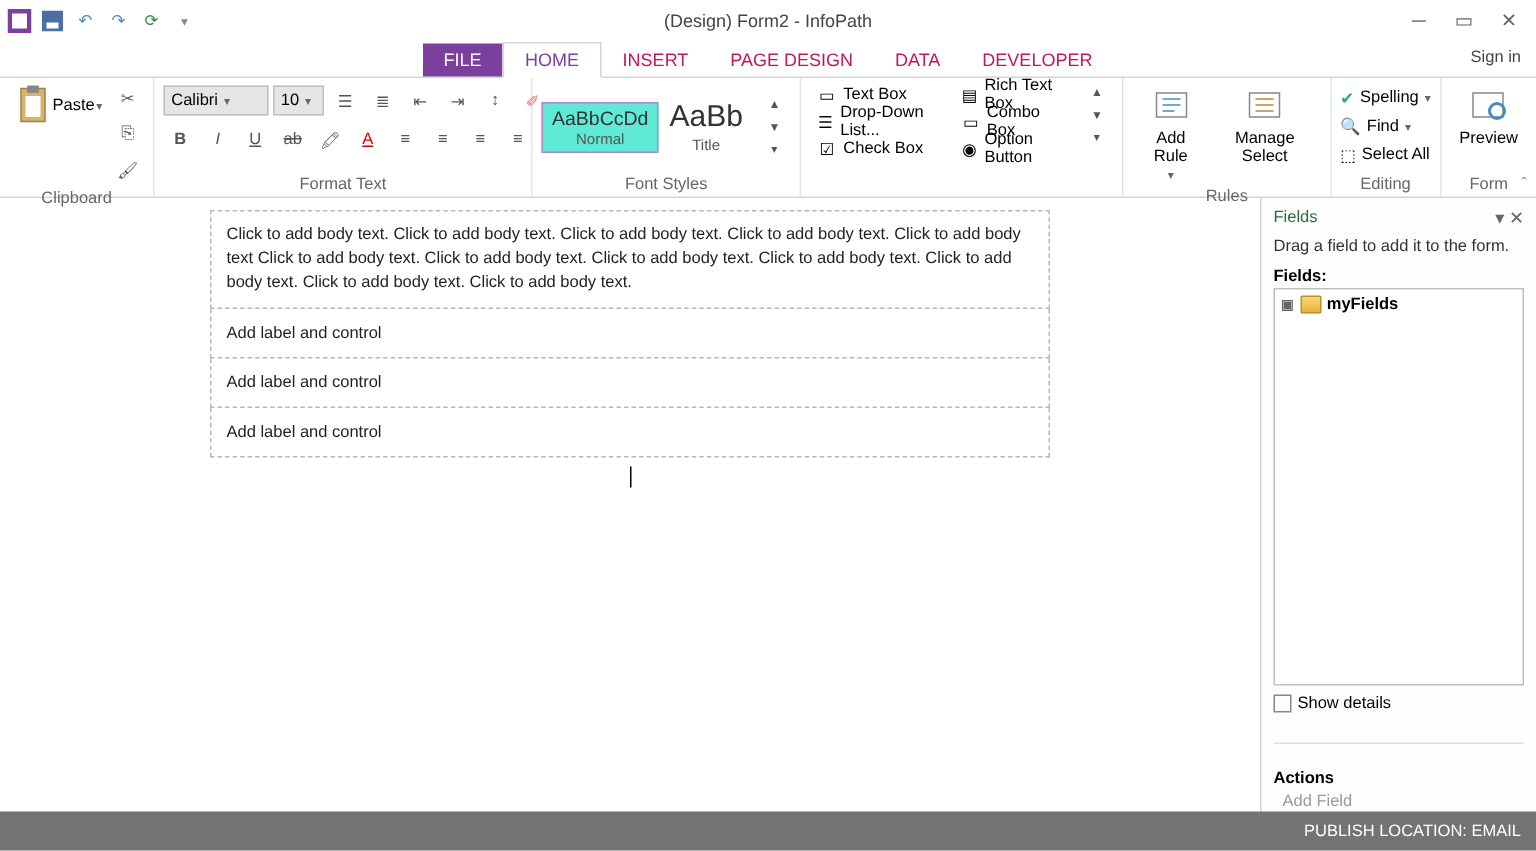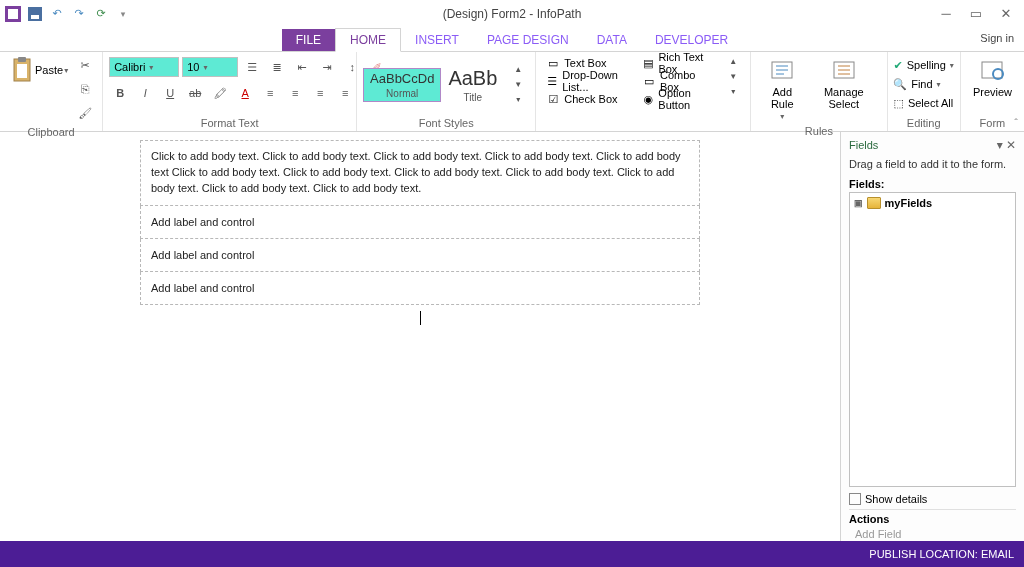--- a/index.html
+++ b/index.html
@@ -4,32 +4,32 @@
 <style>
 *{box-sizing:border-box;margin:0;padding:0;font-family:"Segoe UI",Tahoma,sans-serif;font-size:11px;}
 body{background:#fff;width:1024px;height:567px;overflow:hidden;position:relative;}
 .titlebar{height:28px;background:#fff;border-bottom:1px solid #fff;display:flex;align-items:center;position:relative;}
 .tb-left{display:flex;align-items:center;gap:4px;padding-left:4px;}
 .tb-icon{width:18px;height:18px;display:flex;align-items:center;justify-content:center;}
 .tb-title{position:absolute;left:0;right:0;text-align:center;color:#444;font-size:12px;pointer-events:none;}
 .tb-right{position:absolute;right:4px;display:flex;gap:2px;}
 .win-btn{width:28px;height:20px;display:flex;align-items:center;justify-content:center;color:#666;font-size:13px;}
 .tabs{height:24px;display:flex;align-items:flex-end;border-bottom:1px solid #d4d4d4;position:relative;justify-content:center;}
-.tab{padding:4px 14px;color:#8b5cf6;font-size:12px;cursor:pointer;}
+.tab{padding:4px 14px;color:#be185d;font-size:12px;cursor:pointer;}
 .tab.file{background:#7b3f9e;color:#fff;}
 .tab.active{border:1px solid #d4d4d4;border-bottom:1px solid #fff;margin-bottom:-1px;background:#fff;color:#7b3f9e;}
 .signin{position:absolute;right:10px;top:4px;color:#444;}
 .ribbon{height:80px;background:#fff;border-bottom:1px solid #d4d4d4;display:flex;}
 .rgroup{border-right:1px solid #e5e5e5;padding:2px 6px 0;display:flex;flex-direction:column;justify-content:space-between;}
 .rgroup-body{flex:1;display:flex;align-items:flex-start;}
 .rgroup-label{text-align:center;color:#666;font-size:11px;padding:2px 0;}
 .btn-stack{display:flex;flex-direction:row;align-items:center;gap:1px;padding:2px 4px;}
 .btn-row{display:flex;align-items:center;gap:3px;}
 .btn-sml{width:22px;height:22px;display:flex;align-items:center;justify-content:center;color:#555;}
-.combo{height:20px;border:1px solid #c0c0c0;background:#5eead4;display:flex;align-items:center;padding:0 4px;font-size:11px;}
+.combo{height:20px;border:1px solid #c0c0c0;background:#e5e5e5;display:flex;align-items:center;padding:0 4px;font-size:11px;}
 .combo .arr{margin-left:4px;color:#666;font-size:8px;}
 .style-box{border:1px solid transparent;padding:2px 6px;text-align:center;}
 .style-box.sel{border:1px solid #b088c8;background:#5eead4;}
 .style-prev{font-size:13px;color:#333;}
 .style-name{font-size:10px;color:#555;margin-top:2px;}
 .ctrl-row{display:flex;align-items:center;gap:4px;height:18px;padding:0 4px;}
 .ctrl-ico{width:14px;height:14px;display:inline-flex;align-items:center;justify-content:center;}
 .big-btn{display:flex;flex-direction:column;align-items:center;padding:2px 6px;gap:2px;}
 .big-btn .ico{width:28px;height:28px;display:flex;align-items:center;justify-content:center;}
 .ed-row{display:flex;align-items:center;gap:4px;height:18px;}
@@ -44,24 +44,24 @@
 .side{width:184px;border-left:1px solid #d4d4d4;display:flex;flex-direction:column;padding:4px 8px;background:#fdfdfd;}
 .side-hd{display:flex;align-items:center;justify-content:space-between;color:#2b6a3f;font-size:16px;padding:2px 0 6px;}
 .side-hd .x{color:#666;font-size:12px;cursor:pointer;}
 .side-hint{font-size:11px;color:#333;margin-bottom:8px;}
 .side-lbl{font-size:11px;font-weight:bold;margin-bottom:2px;}
 .tree{border:1px solid #c0c0c0;flex:1;min-height:240px;background:#fff;padding:4px;}
 .tree-item{display:flex;align-items:center;gap:4px;font-weight:bold;}
 .folder-ico{width:14px;height:12px;background:linear-gradient(#f7d774,#e6b43a);border:1px solid #b8902c;border-radius:1px;}
 .chk{display:flex;align-items:center;gap:4px;margin-top:6px;}
 .chk-box{width:12px;height:12px;border:1px solid #888;}
-.actions-hd{font-weight:bold;margin-top:4px;border-top:1px solid #e0e0e0;padding-top:3px;}
+.actions-hd{font-weight:bold;margin-top:20px;border-top:1px solid #e0e0e0;padding-top:17px;}
 .action-link{color:#999;padding:3px 6px;}
 .action-link.en{color:#2060c0;cursor:pointer;}
-.statusbar{position:absolute;bottom:0;left:0;right:0;height:20px;background:#4c1d95;color:#fff;display:flex;align-items:center;justify-content:flex-end;padding:13px 10px;font-size:11px;}
+.statusbar{position:absolute;bottom:0;left:0;right:0;height:20px;background:#737373;color:#fff;display:flex;align-items:center;justify-content:flex-end;padding:13px 10px;font-size:11px;}
 svg{display:block;}
 </style>
 </head>
 <body>
 
 <div class="titlebar">
   <div class="tb-left">
     <span class="tb-icon">
         <svg width="16" height="16">
           <rect width="16" height="16" fill="#7b3f9e"></rect>
@@ -119,21 +119,21 @@
     <div class="rgroup-label">Clipboard</div>
   </div>
 
   <div class="rgroup" style="min-width:250px">
     <div class="rgroup-body" style="flex-direction:column;gap:4px;padding-top:2px">
       <div class="btn-row">
         <div class="combo" style="width:70px">
             <span>Calibri</span>
             <span class="arr">▾</span>
           </div>
-        <div class="combo" style="width:56px">
+        <div class="combo" style="width:34px">
             <span>10</span>
             <span class="arr">▾</span>
           </div>
         <span class="btn-sml">☰</span>
         <span class="btn-sml">≣</span>
         <span class="btn-sml">⇤</span>
         <span class="btn-sml">⇥</span>
         <span class="btn-sml">↕</span>
         <span class="btn-sml" style="color:#d77">✐</span>
       </div>

